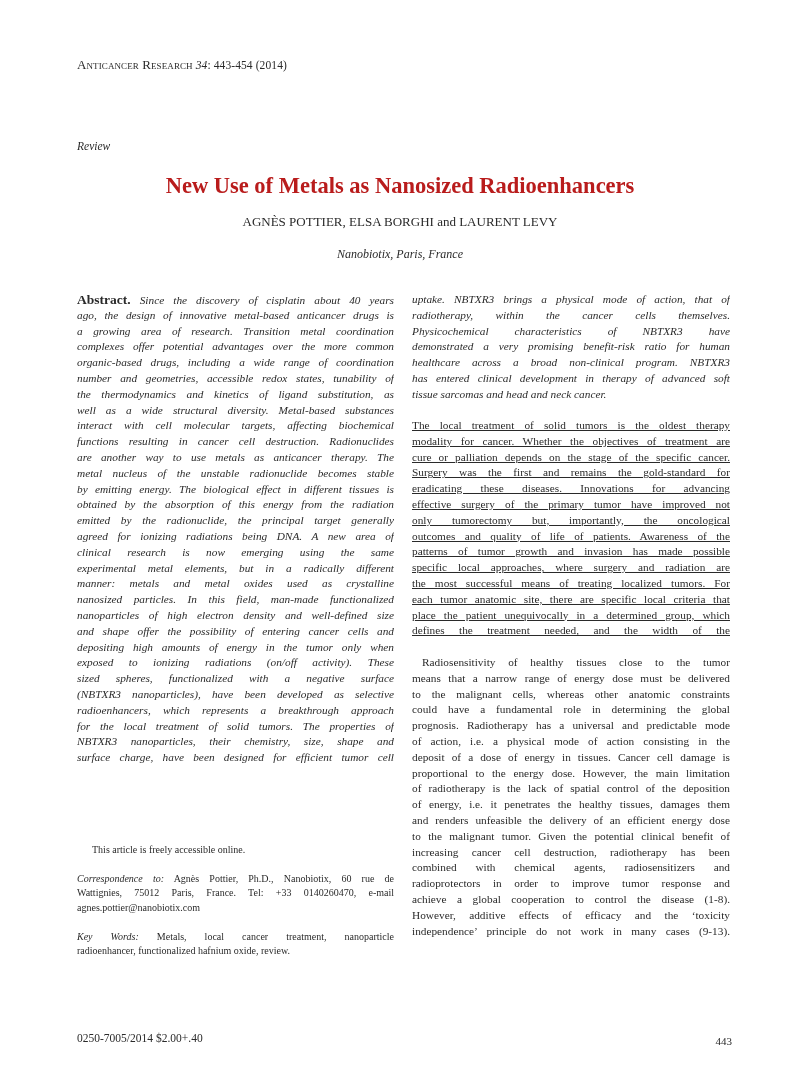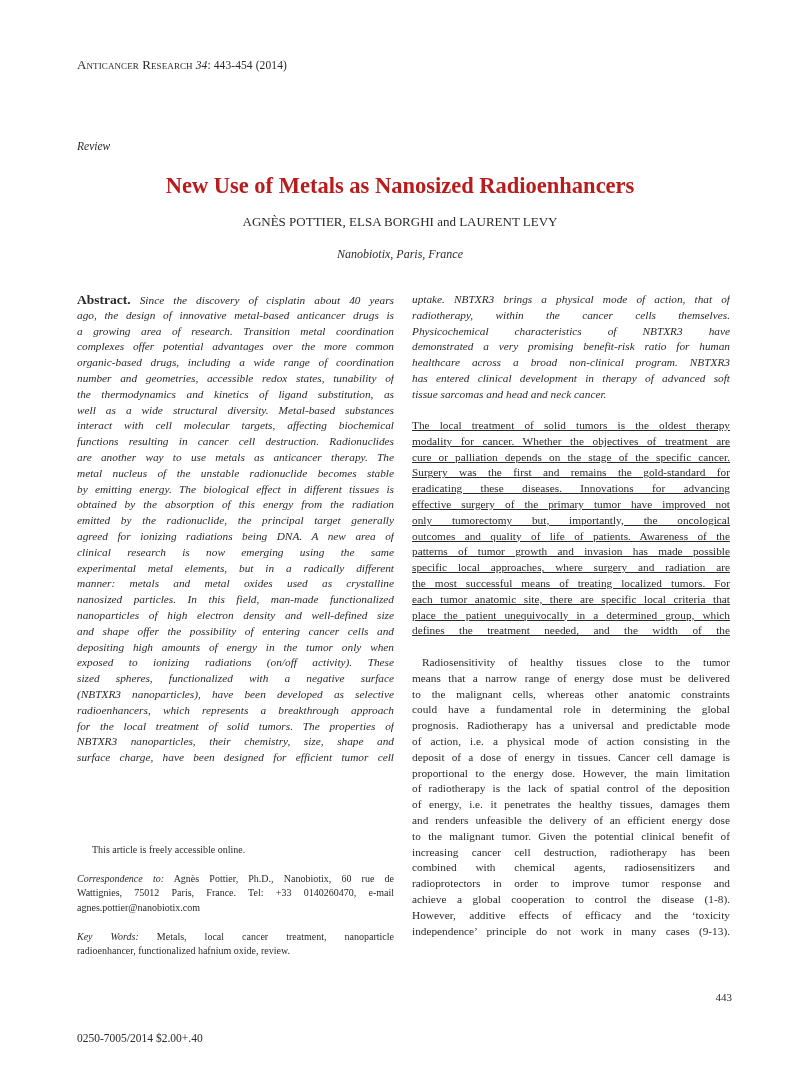--- a/index.html
+++ b/index.html
@@ -24,21 +24,21 @@
     .line.last { text-align-last: left; }
     .italic { font-style: italic; }
     .abstract-label { font-weight: bold; font-style: normal; font-size: 13.5px; }
     .indent { padding-left: 10px; }
 
     .notes { font-size: 10px; line-height: 14.3px; }
     .notes .line { height: 14.3px; }
     .notes i { font-style: italic; }
 
     .footer-left { left: 77px; top: 991px; font-size: 11.5px; margin-top: 41px; }
-    .footer-right { left: 600px; width: 132px; top: 991px; font-size: 11px; text-align: right; }
+    .footer-right { left: 600px; width: 132px; top: 1035px; font-size: 11px; text-align: right; }
   </style>
 </head>
 <body>
 
 <div class="abs running-head">
   <span class="sc">Anticancer Research</span>
   <i>34</i><span>: 443-454 (2014)</span>
 </div>
 
 <div class="abs section-label">Review</div>

